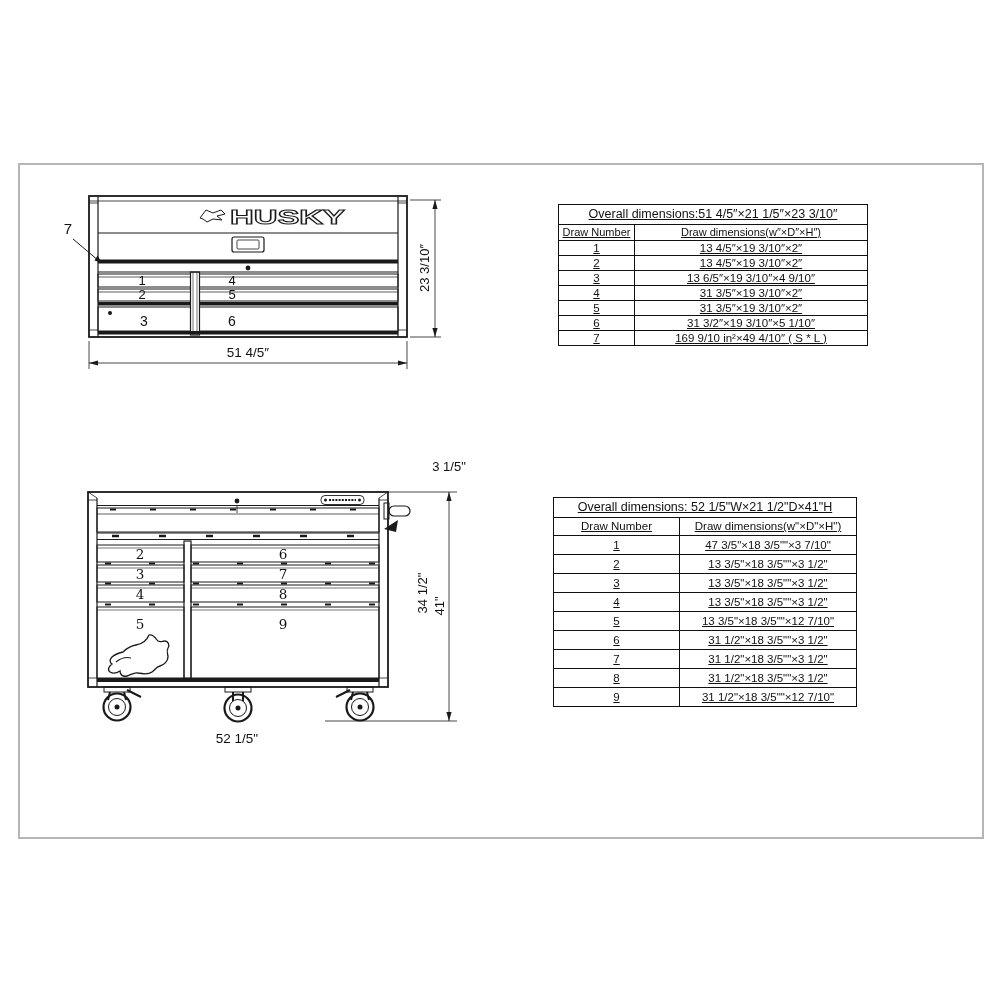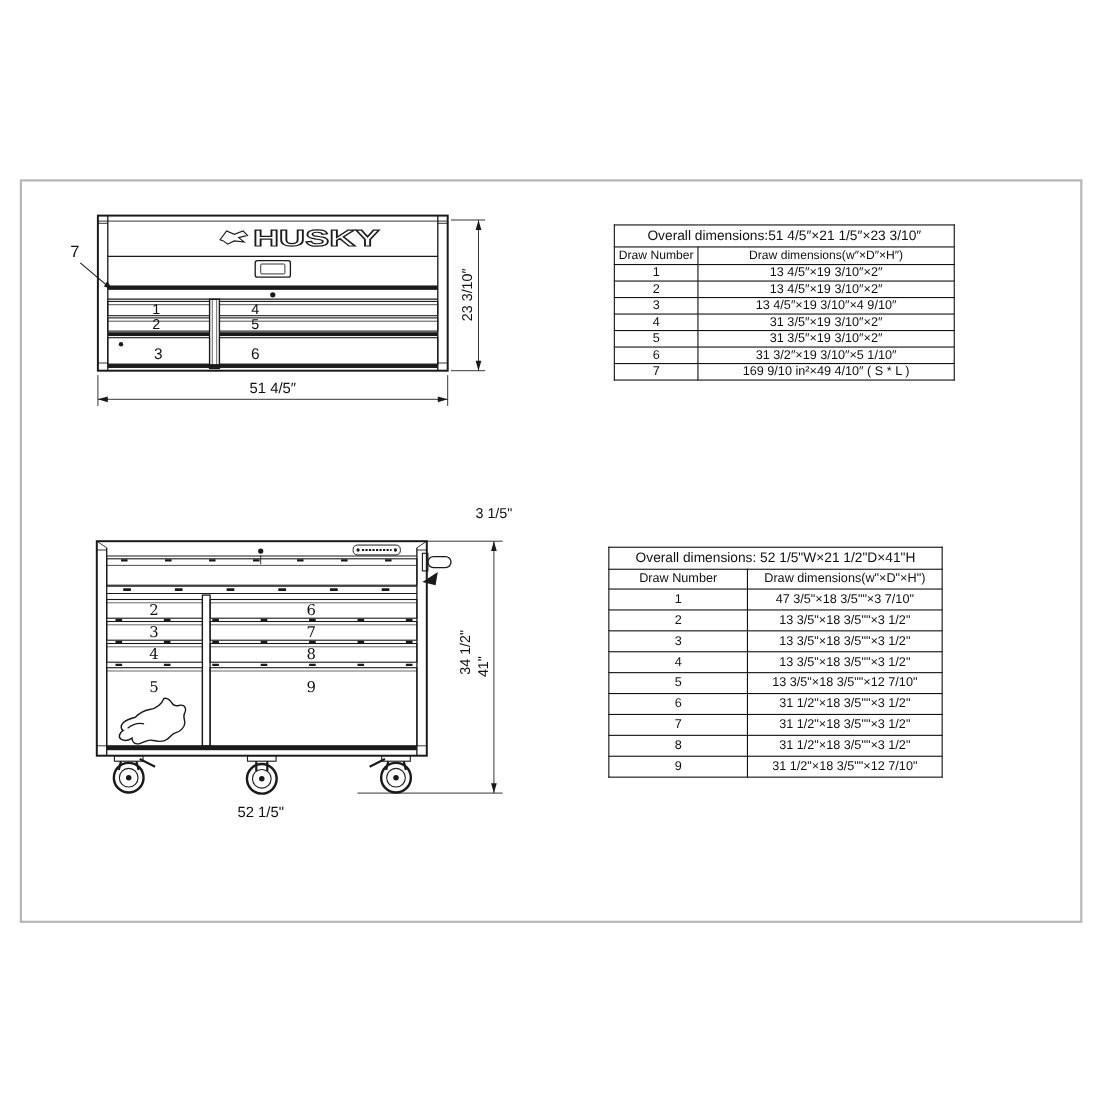--- a/index.html
+++ b/index.html
@@ -6,21 +6,21 @@
   .page{position:relative;width:1000px;height:1000px;background:#fff;overflow:hidden;
         font-family:"Liberation Sans",sans-serif;}
   .border-frame{position:absolute;left:18px;top:163px;width:962px;height:672px;
         border:2px solid #b6b6b6;}
   svg.drawings{position:absolute;left:0;top:0;width:1000px;height:1000px;}
   svg .ln{stroke:#1a1a1a;fill:none;}
   svg text{fill:#111;stroke:none;font-family:"Liberation Sans",sans-serif;}
   svg text.serifnum{font-family:"DejaVu Serif","Liberation Serif",serif;}
   .tbl{position:absolute;border-collapse:collapse;table-layout:fixed;color:#111;
        text-align:center;background:#fff;}
-  .tbl td{border:1px solid #111;padding:0 2px;line-height:1.05;white-space:nowrap;overflow:hidden;}
+  .tbl td{border:1px solid #111;padding:0 2px;line-height:1.05;white-space:nowrap;overflow:hidden;text-decoration:underline;}
   .tbl-top{left:558px;top:204px;width:310px;}
   .tbl-top tr.title td{height:19px;font-size:12.5px;}
   .tbl-top tr.head  td{height:15px;font-size:11px;}
   .tbl-top tr.row   td{height:14px;font-size:11.5px;}
   .tbl-bottom{left:553px;top:497px;width:304px;}
   .tbl-bottom tr.title td{height:19px;font-size:12.5px;}
   .tbl-bottom tr.head  td{height:17px;font-size:11.5px;}
   .tbl-bottom tr.row   td{height:18px;font-size:11.5px;}
 </style>
 </head>
@@ -193,21 +193,21 @@
       <tr class="row">
           <td>1</td>
           <td>13 4/5″×19 3/10″×2″</td>
         </tr>
       <tr class="row">
           <td>2</td>
           <td>13 4/5″×19 3/10″×2″</td>
         </tr>
       <tr class="row">
           <td>3</td>
-          <td>13 4/5″×19 3/10″×4 9/10″</td>
+          <td>13 6/5″×19 3/10″×4 9/10″</td>
         </tr>
       <tr class="row">
           <td>4</td>
           <td>31 3/5″×19 3/10″×2″</td>
         </tr>
       <tr class="row">
           <td>5</td>
           <td>31 3/5″×19 3/10″×2″</td>
         </tr>
       <tr class="row">

